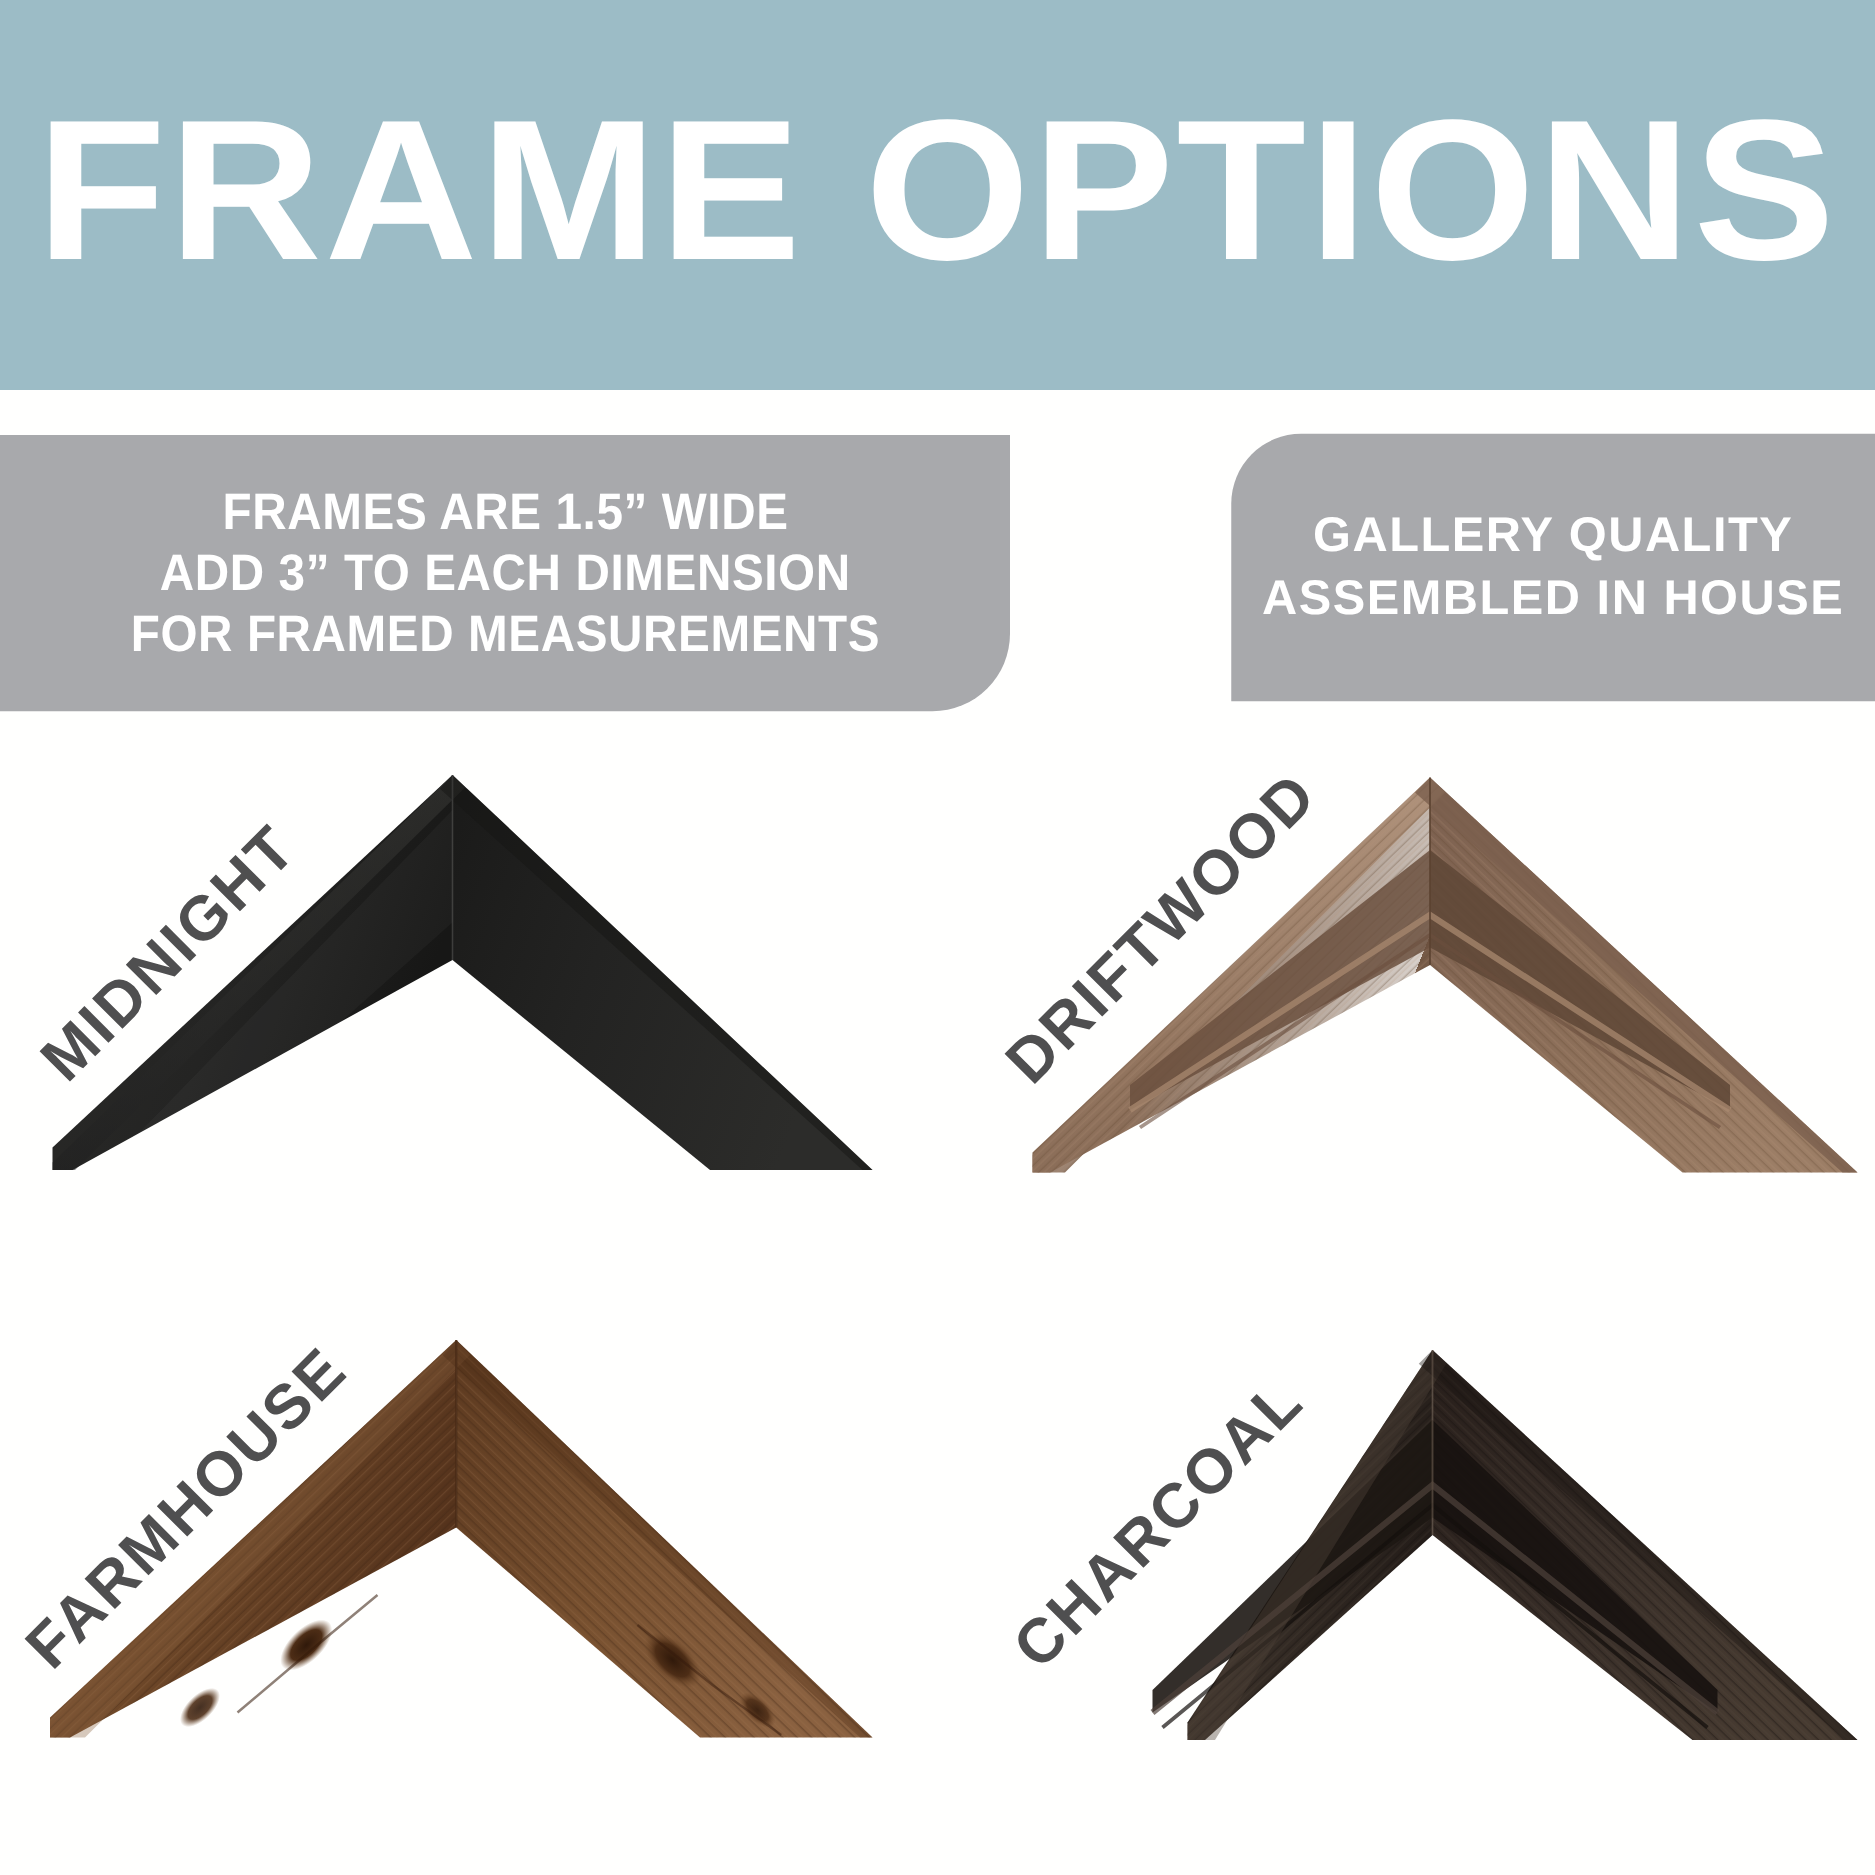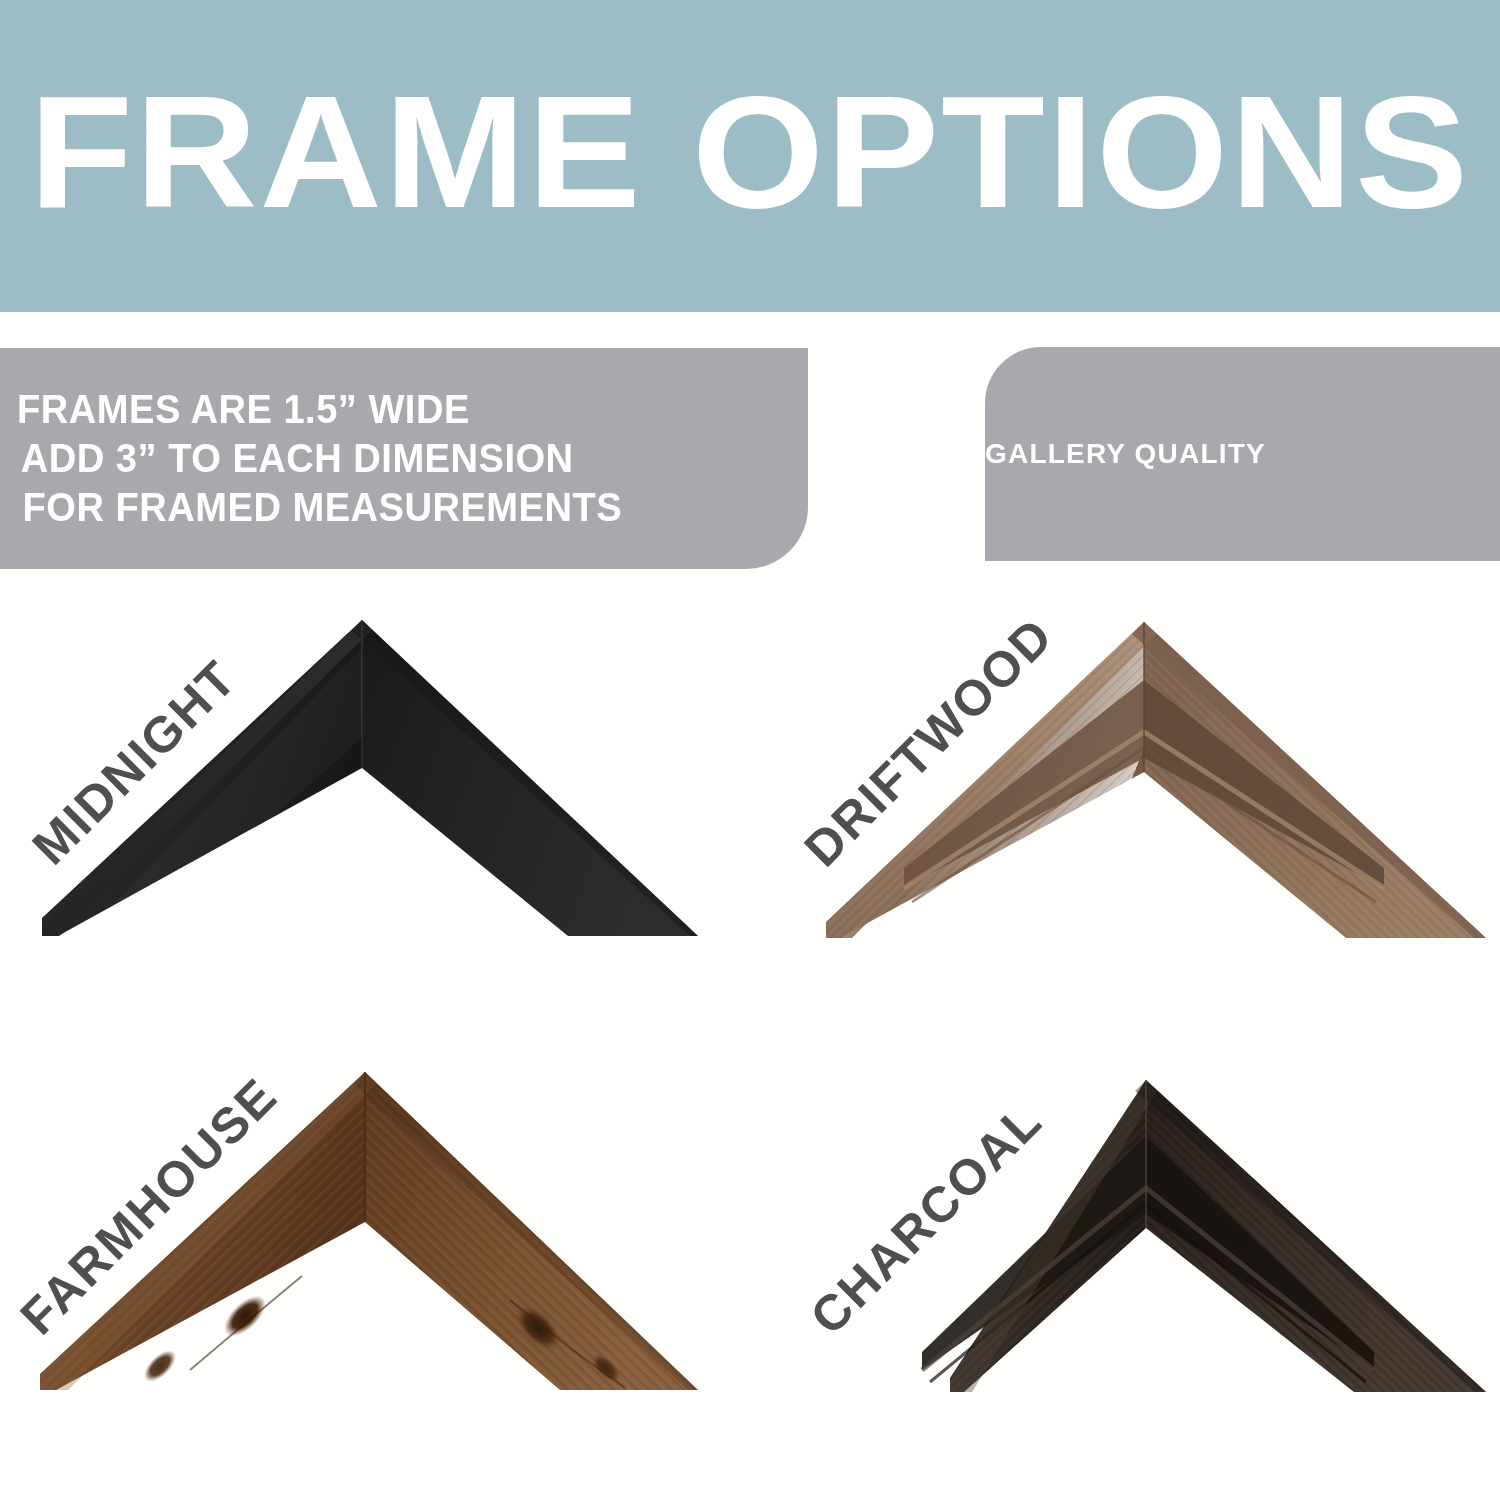--- a/index.html
+++ b/index.html
@@ -29,21 +29,21 @@
     white-space:nowrap;
     padding-bottom:8px;
   }
 
   
   .info-box {
     position:absolute;
     background:#a8a9ac;
     color:#ffffff;
     display:flex; flex-direction:column;
-    align-items:flex-start; justify-content:center;
+    align-items:center; justify-content:center;
     text-align:center;
   }
   .info-box-left {
     left:0; top:348px; width:808px; height:221px;
     border-radius:0 0 62px 0;
   }
   .info-box-right {
     left:985px; top:347px; width:515px; height:214px;
     border-radius:56px 0 0 0;
   }
@@ -51,21 +51,21 @@
     font-weight:bold;
     white-space:nowrap;
   }
   .info-box-left .info-line {
     font-size:41px;
     line-height:49px;
     letter-spacing:0.5px;
     transform:scaleX(0.93);
   }
   .info-box-right .info-line {
-    font-size:28px;
+    font-size:39px;
     line-height:50px;
     letter-spacing:1.2px;
   }
 
   
   .frame-sample { position:absolute; }
   .frame-svg { display:block; overflow:visible; }
 
   .frame-label {
     position:absolute;
@@ -89,20 +89,21 @@
   </div>
 
   <div class="info-box info-box-left">
     <div class="info-line">FRAMES ARE 1.5” WIDE</div>
     <div class="info-line">ADD 3” TO EACH DIMENSION</div>
     <div class="info-line">FOR FRAMED MEASUREMENTS</div>
   </div>
 
   <div class="info-box info-box-right">
     <div class="info-line">GALLERY QUALITY</div>
+    <div class="info-line">ASSEMBLED IN HOUSE</div>
   </div>
 
   <div class="frame-sample" style="left:40px; top:618px; width:660px; height:320px;">
     <svg class="frame-svg" width="660" height="320" viewBox="0 0 660 320">
       <defs>
         <linearGradient id="mnL" x1="0" y1="0" x2="1" y2="0.35">
           <stop offset="0%" stop-color="#2b2b29"></stop>
           <stop offset="55%" stop-color="#242423"></stop>
           <stop offset="100%" stop-color="#171716"></stop>
         </linearGradient>

